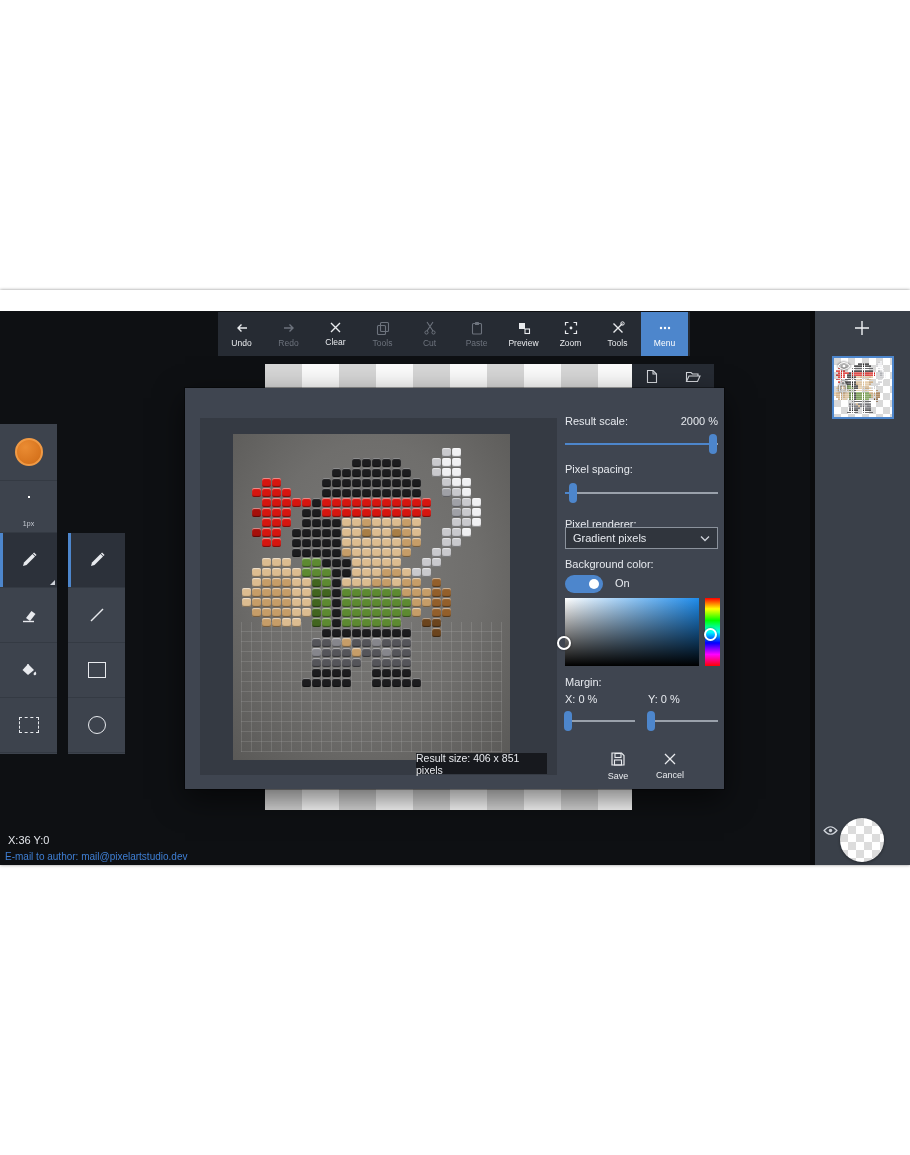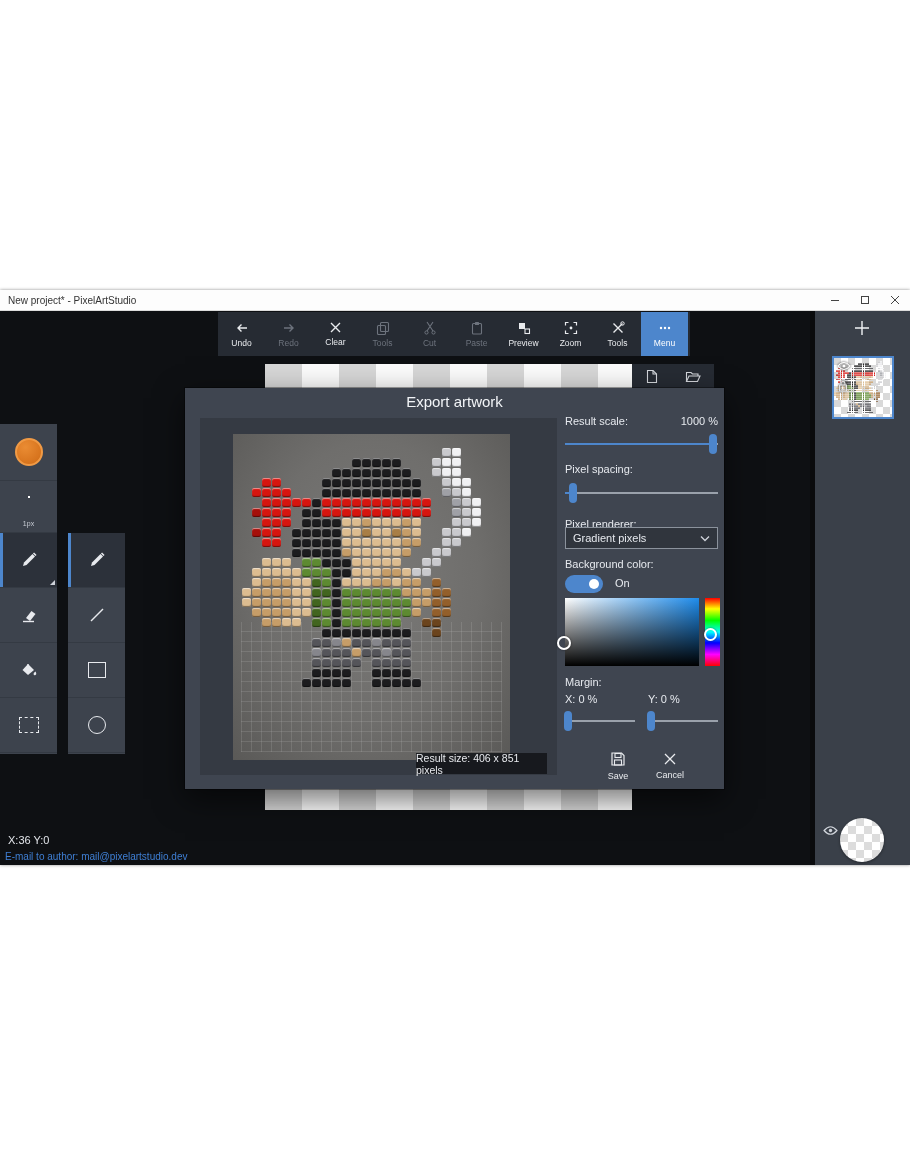--- a/index.html
+++ b/index.html
@@ -121,38 +121,20 @@
   .status-link { position:absolute; left:5px; top:540px; color:#3f7fd4; font-size:10px; }
 
   svg { display:block; }
 </style>
 </head>
 <body>
 
 <div class="page">
   <div class="window">
 
-    <div class="titlebar">
-      <div class="title">New project* - PixelArtStudio</div>
-      <div class="win-btn">
-        <svg width="10" height="10" viewBox="0 0 10 10">
-            <line x1="1" y1="5.5" x2="9" y2="5.5" stroke="currentColor" stroke-width="1"></line>
-          </svg>
-      </div>
-      <div class="win-btn">
-        <svg width="10" height="10" viewBox="0 0 10 10">
-            <rect x="1.5" y="1.5" width="7" height="7" fill="none" stroke="currentColor" stroke-width="1"></rect>
-          </svg>
-      </div>
-      <div class="win-btn">
-        <svg width="10" height="10" viewBox="0 0 10 10">
-            <path d="M1 1 L9 9 M9 1 L1 9" stroke="currentColor" stroke-width="1"></path>
-          </svg>
-      </div>
-    </div>
 
     <div class="app">
 
       <div class="toolbar">
         <div class="tb-btn">
           <svg width="14" height="14" viewBox="0 0 14 14">
               <path d="M12 7 H3 M6.5 3.5 L3 7 L6.5 10.5" fill="none" stroke="currentColor" stroke-width="1.4"></path>
             </svg>
           <span>Undo</span>
         </div>
@@ -653,21 +635,20 @@
             </svg>
         </div>
         <svg class="bg-eye" width="15" height="11" viewBox="0 0 14 10">
             <path d="M1 5 Q7 -2 13 5 Q7 12 1 5 Z" fill="none" stroke="currentColor" stroke-width="1.1"></path>
             <circle cx="7" cy="5" r="1.6" fill="currentColor"></circle>
           </svg>
         <div class="bg-circle"></div>
       </div>
 
       <div class="dialog">
-        <div class="dialog-title">Export artwork</div>
 
         <div class="preview">
           <div class="preview-canvas">
             <div class="canvas-grid"></div>
             <div class="sprite-layer">
                 <div class="px" style="left: 200px; top: 0px; width: 8.8px; height: 8.8px; background: rgb(201, 201, 205);"></div>
                 <div class="px" style="left: 210px; top: 0px; width: 8.8px; height: 8.8px; background: rgb(241, 241, 243);"></div>
                 <div class="px" style="left: 110px; top: 10px; width: 8.8px; height: 8.8px; background: rgb(28, 28, 30);"></div>
                 <div class="px" style="left: 120px; top: 10px; width: 8.8px; height: 8.8px; background: rgb(28, 28, 30);"></div>
                 <div class="px" style="left: 130px; top: 10px; width: 8.8px; height: 8.8px; background: rgb(28, 28, 30);"></div>
@@ -1012,21 +993,21 @@
                 <div class="px" style="left: 160px; top: 230px; width: 8.8px; height: 8.8px; background: rgb(28, 28, 30);"></div>
                 <div class="px" style="left: 170px; top: 230px; width: 8.8px; height: 8.8px; background: rgb(28, 28, 30);"></div>
               </div>
           </div>
         </div>
 
         <div class="result-badge">Result size: 406 x 851  pixels</div>
 
         <div class="settings">
           <div class="row-label" style="top:27px">Result scale:</div>
-          <div class="row-value" style="top:27px">1000 %</div>
+          <div class="row-value" style="top:27px">2000 %</div>
           <div class="slider" style="left:0;top:46px;width:153px">
             <div class="sl-track"></div>
             <div class="sl-fill" style="width: 97%;"></div>
             <div class="sl-handle" style="left: calc(97% - 4px);"></div>
           </div>
 
           <div class="row-label" style="top:75px">Pixel spacing:</div>
           <div class="slider" style="left:0;top:95px;width:153px">
             <div class="sl-track"></div>
             <div class="sl-fill" style="width: 5%;"></div>

